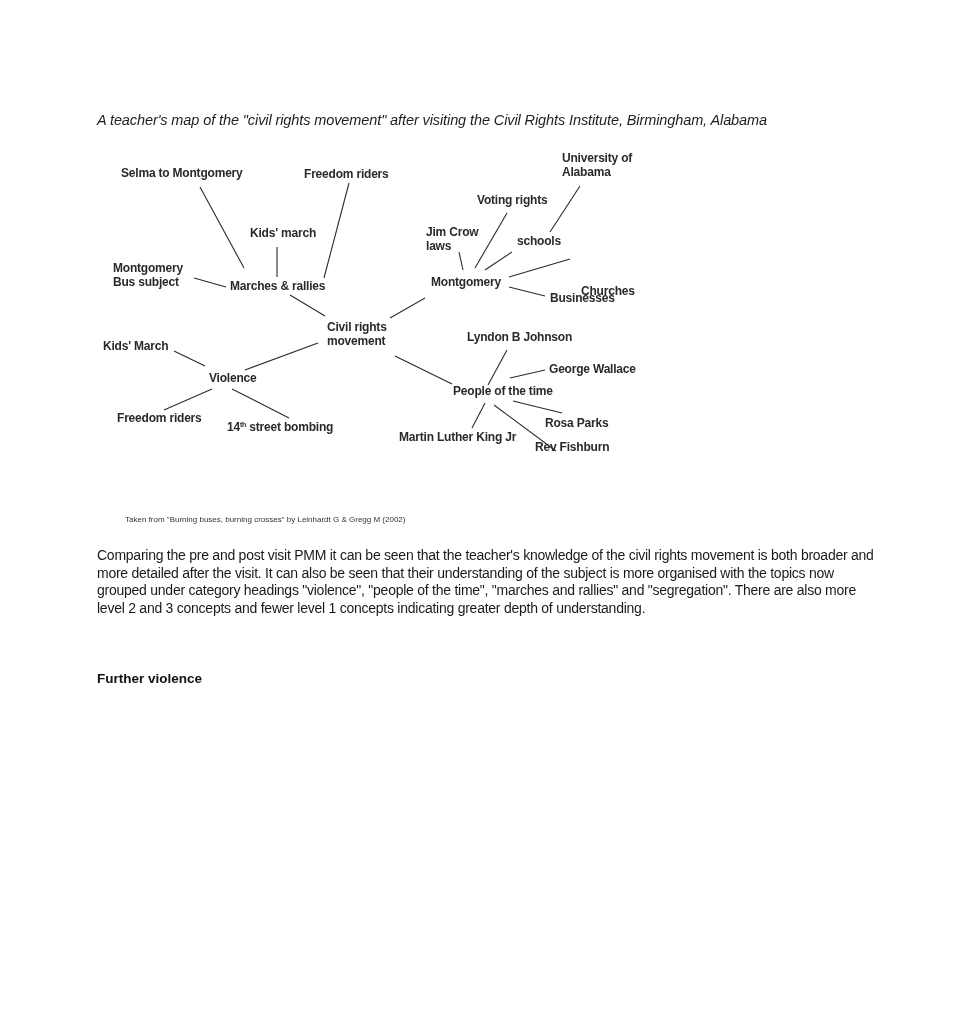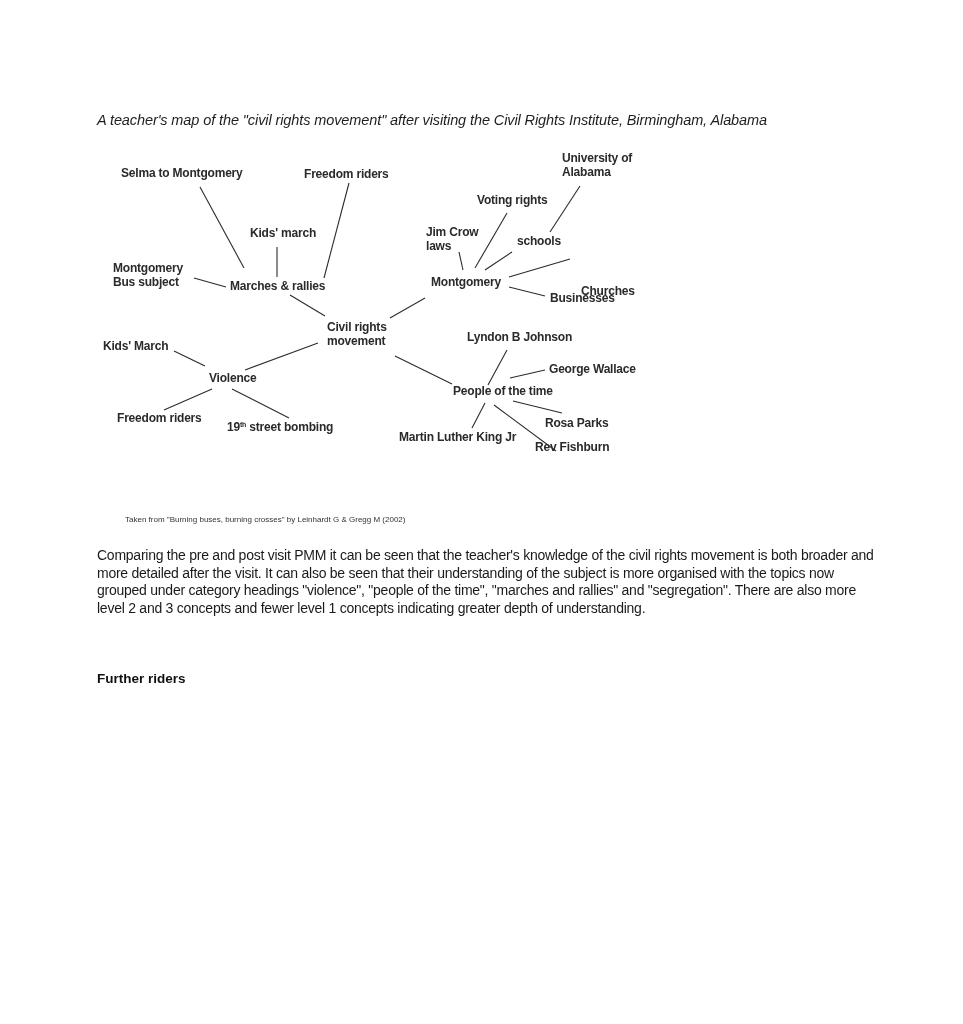--- a/index.html
+++ b/index.html
@@ -147,30 +147,30 @@
       <div>University of</div>
       <div>Alabama</div>
     </div>
     <div class="node" style="left:581px; top:252px;margin-top:32px;">Churches</div>
     <div class="node" style="left:550px; top:291px;">Businesses</div>
 
     <div class="node" style="left:194px; top:371px;margin-left:15px;">Violence</div>
     <div class="node" style="left:103px; top:339px;">Kids' March</div>
     <div class="node" style="left:117px; top:411px;">Freedom riders</div>
     <div class="node" style="left:227px; top:420px;">
-      <span>19</span><sup>th</sup><span> street bombing</span>
+      <span>14</span><sup>th</sup><span> street bombing</span>
     </div>
 
     <div class="node" style="left:453px; top:384px;">People of the time</div>
     <div class="node" style="left:467px; top:330px;">Lyndon B Johnson</div>
     <div class="node" style="left:549px; top:362px;">George Wallace</div>
     <div class="node" style="left:545px; top:416px;">Rosa Parks</div>
     <div class="node" style="left:399px; top:430px;">Martin Luther King Jr</div>
     <div class="node" style="left:535px; top:440px;">Rev Fishburn</div>
   </div>
 
   <div class="source">Taken from "Burning buses, burning crosses" by Leinhardt G &amp; Gregg M (2002)</div>
 
   <p class="para" style="margin:0;">Comparing the pre and post visit PMM it can be seen that the teacher's knowledge of the civil rights movement is both broader and more detailed after the visit. It can also be seen that their understanding of the subject is more organised with the topics now grouped under category headings "violence", "people of the time", "marches and rallies" and "segregation". There are also more level 2 and 3 concepts and fewer level 1 concepts indicating greater depth of understanding.</p>
 
-  <div class="heading">Further riders</div>
+  <div class="heading">Further violence</div>
 
 </div>
 
 </body></html>

